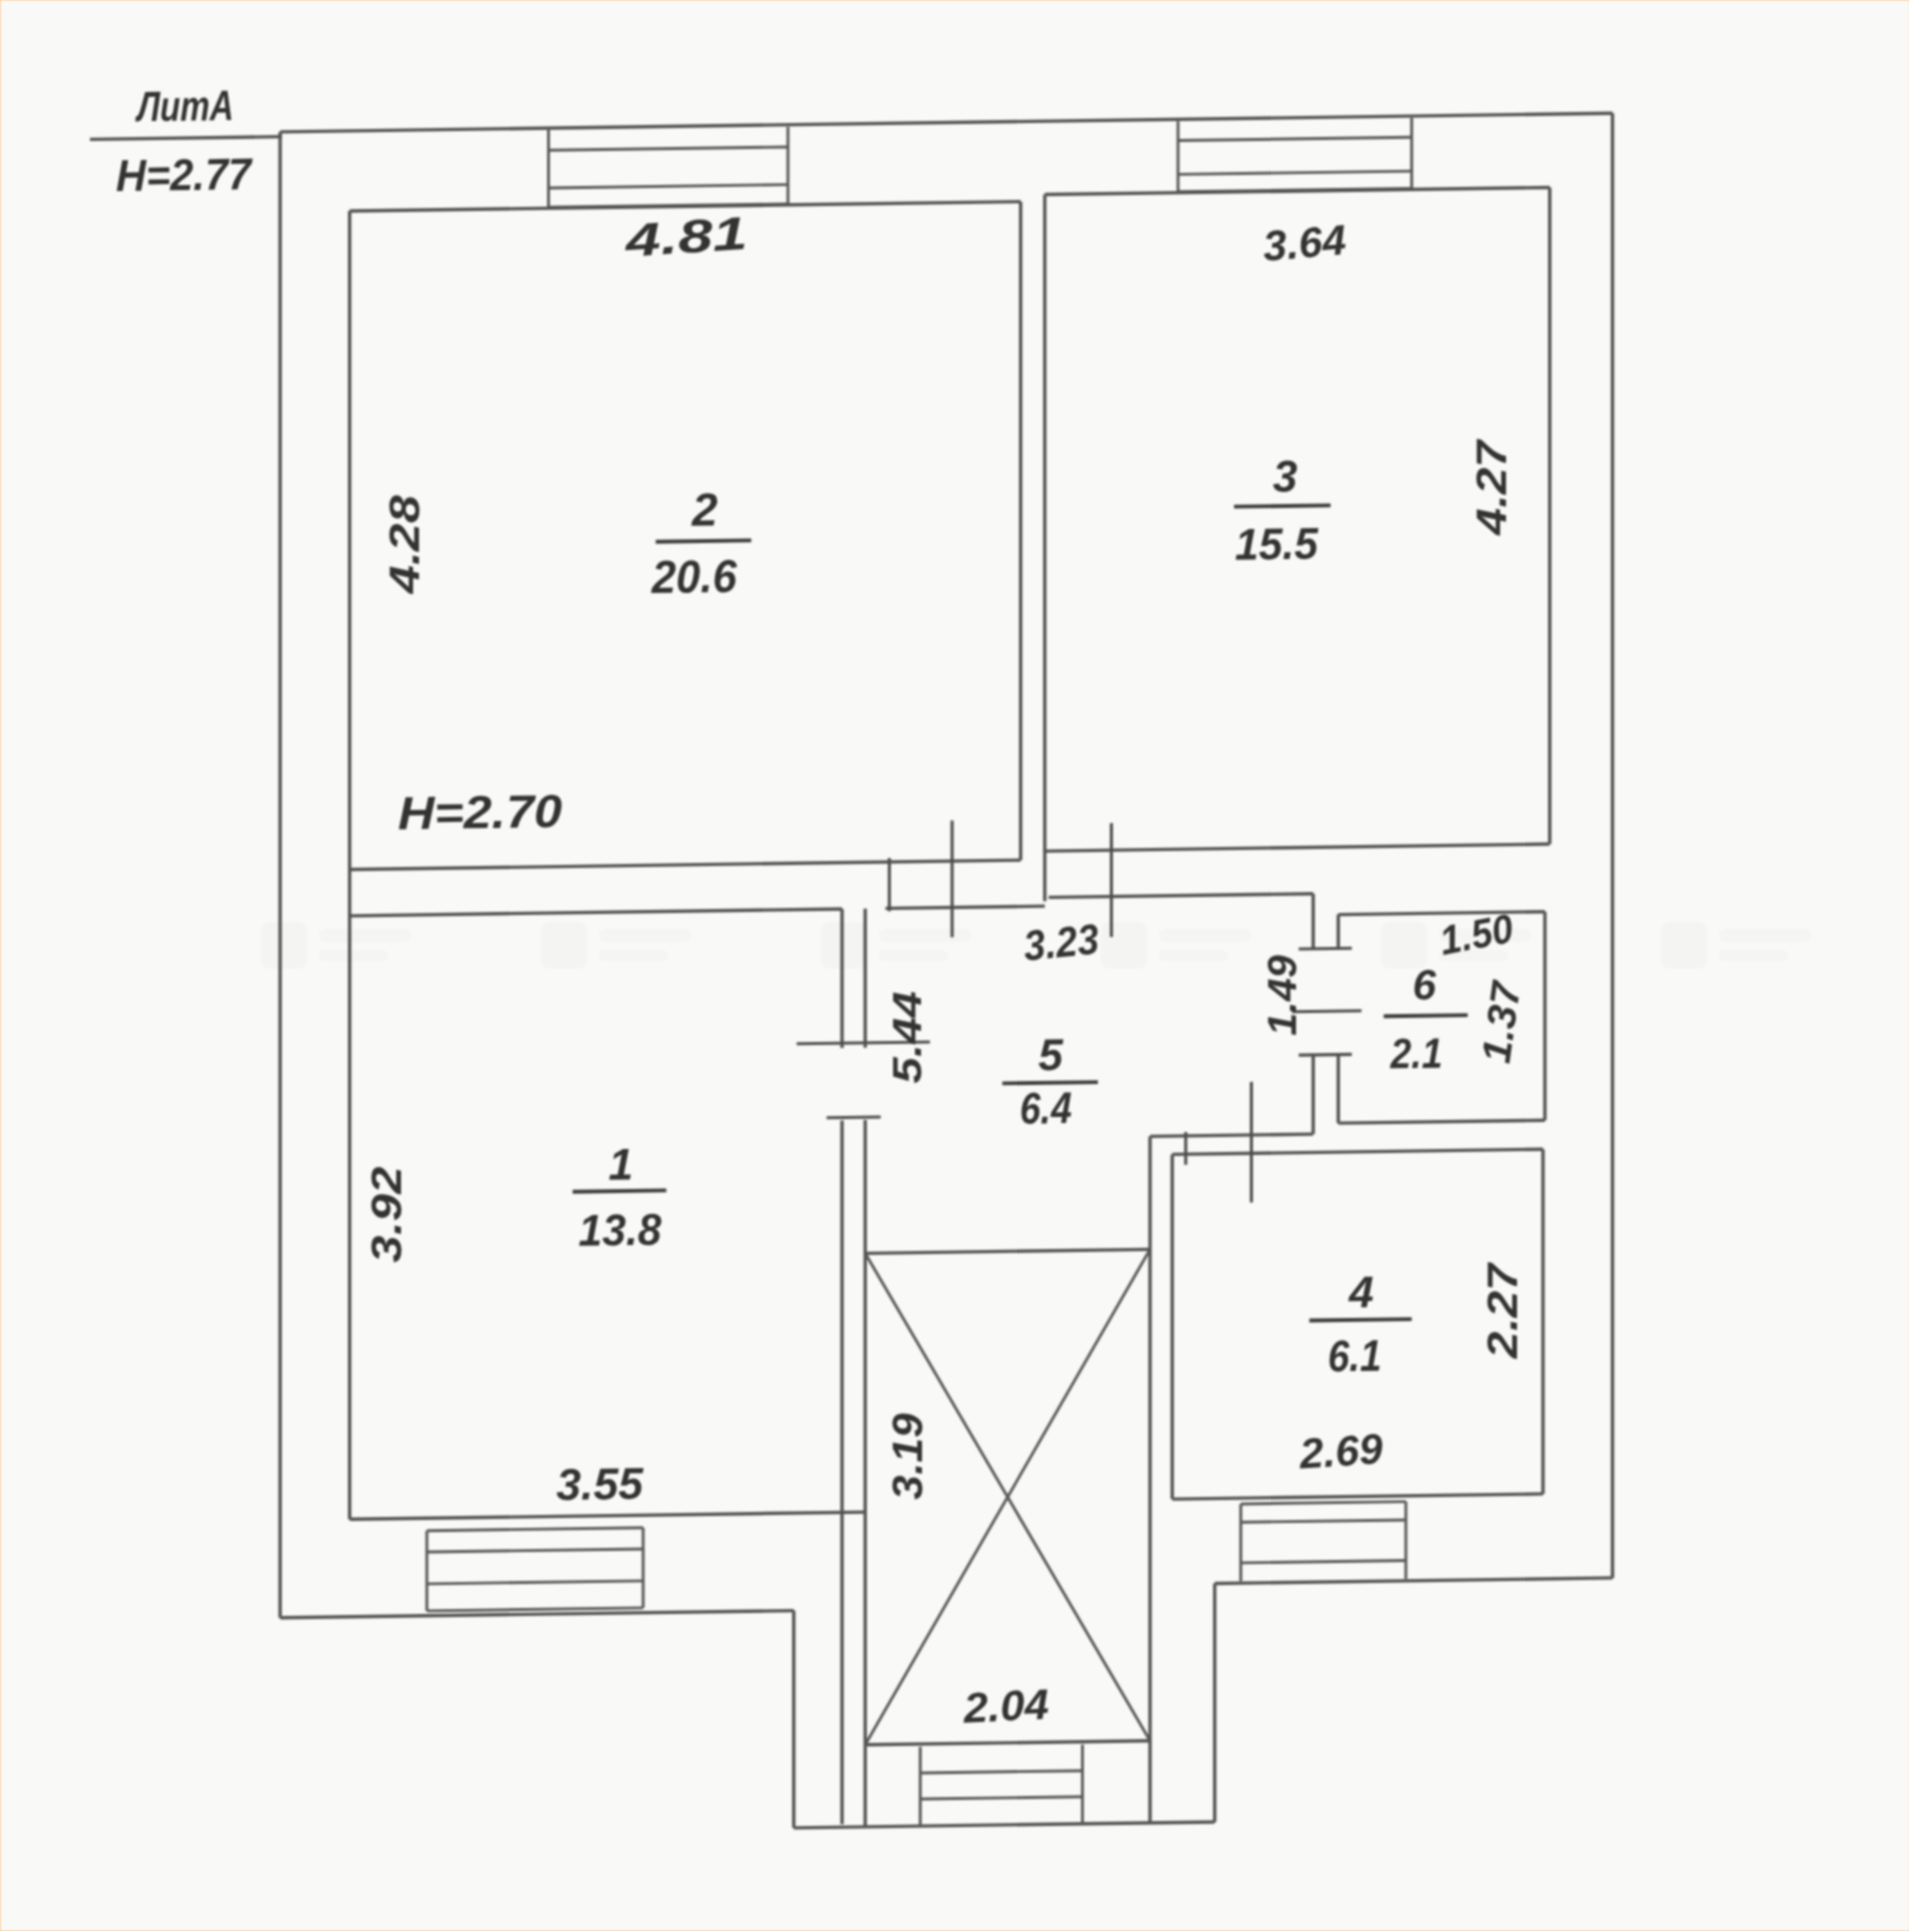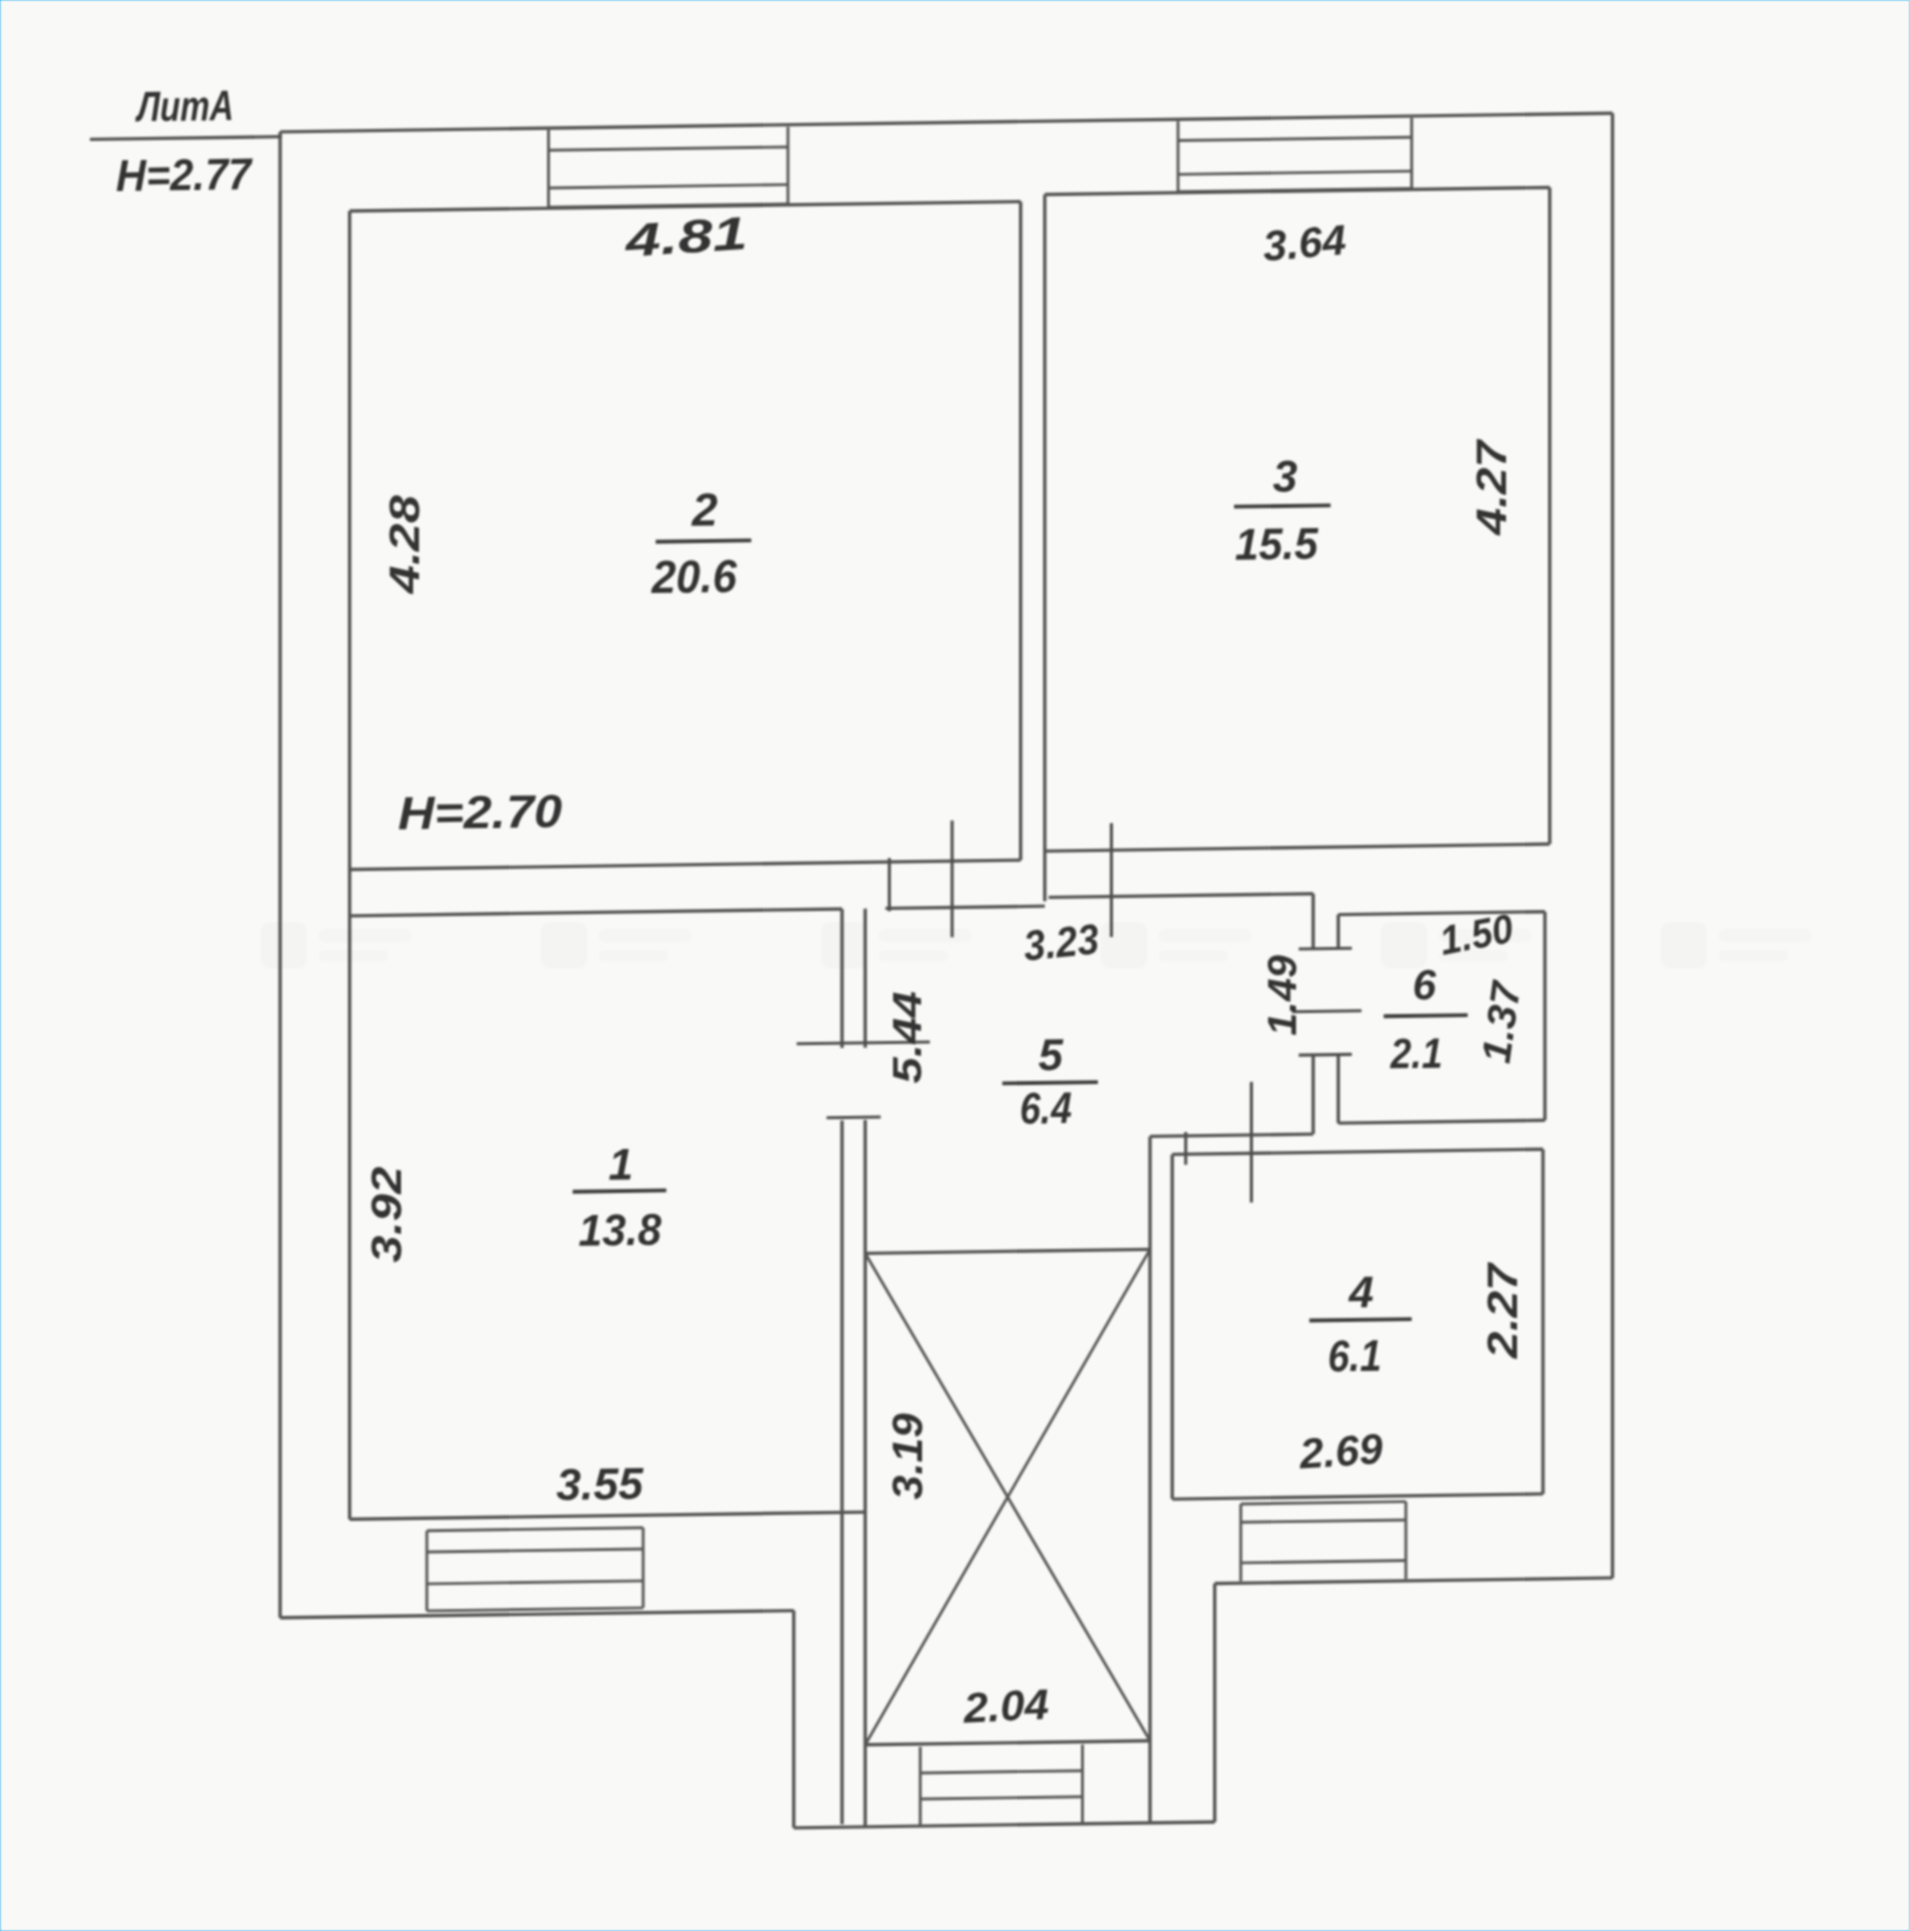--- a/index.html
+++ b/index.html
@@ -1,16 +1,16 @@
 <!DOCTYPE html>
 <html><head>
 <meta charset="utf-8">
 <style>
 html,body{margin:0;padding:0;background:#ffffff;}
-#page{position:relative;width:1910px;height:1931px;background:#0ea5e9;overflow:hidden;}
+#page{position:relative;width:1910px;height:1931px;background:#fdba74;overflow:hidden;}
 svg{position:absolute;top:0;left:0;filter:blur(0.9px);}
 text{font-family:"Liberation Sans",sans-serif;font-style:italic;font-weight:bold;fill:#333333;}
 .w{stroke:#535353;stroke-width:3.5;fill:none;}
 .w2{stroke:#585858;stroke-width:3;fill:none;}
 .tk{stroke:#4d4d4d;stroke-width:3.2;fill:none;}
 .fr{stroke:#3c3c3c;stroke-width:4;fill:none;}
 </style>
 </head>
 <body>
 <div id="page">

